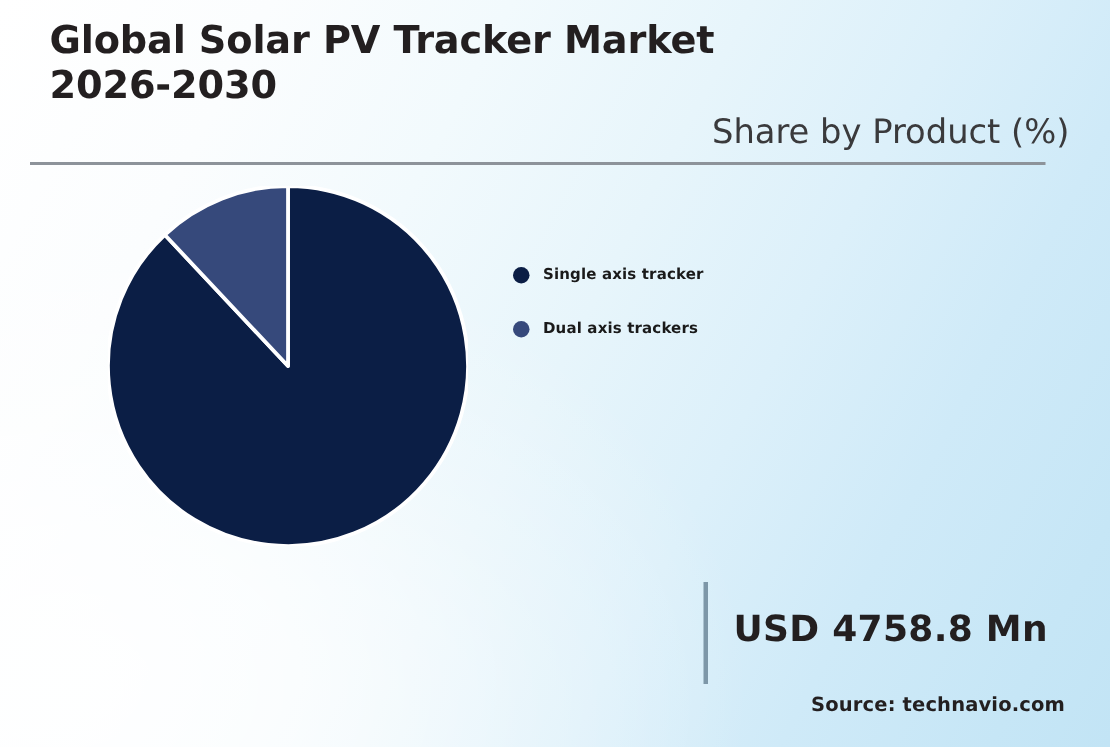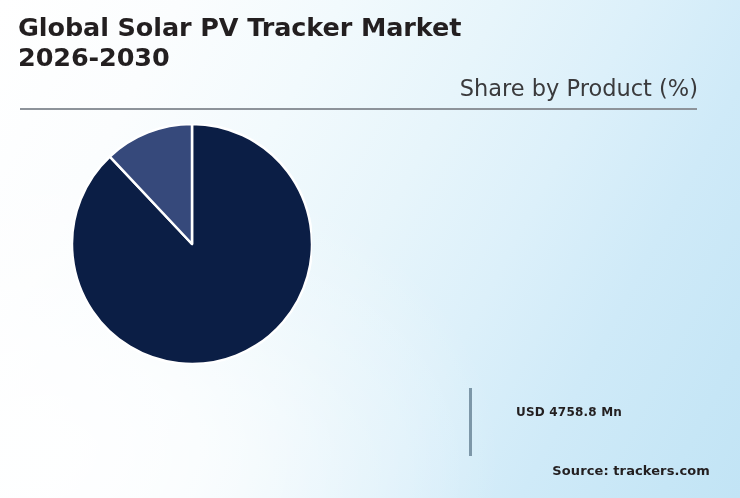--- a/index.html
+++ b/index.html
@@ -35,21 +35,21 @@
     background: radial-gradient(ellipse 600px 420px at 6% 92%,
         rgba(255,255,255,0.95) 0%,
         rgba(255,255,255,0.75) 26%,
         rgba(255,255,255,0.30) 52%,
         rgba(255,255,255,0.00) 76%);
     pointer-events: none;
   }
   
   #title-block {
     position: absolute;
-    left: 18px;
+    left: 33px;
     top: 12px;
     width: 680px;
   }
   #chart-title {
     font-size: 25.5px;
     font-weight: bold;
     color: #231f20;
     line-height: 30px;
     letter-spacing: -0.1px;
     white-space: pre-line;
@@ -119,23 +119,23 @@
   #footer-divider {
     position: absolute;
     left: 469px;
     top: 388px;
     width: 3px;
     height: 68px;
     background: #7d97a8;
   }
   #footer-value {
     position: absolute;
-    left: 516px;
+    left: 489px;
     top: 405px;
-    font-size: 12px;
+    font-size: 24px;
     font-weight: bold;
     color: #231f20;
     letter-spacing: 0.2px;
   }
   #source-line {
     position: absolute;
     left: 380px;
     top: 463px;
     width: 330px;
     text-align: right;
@@ -161,18 +161,28 @@
 
   <div id="pie-wrap">
     <svg id="pie-svg" width="240" height="240" viewBox="0 0 240 240">
       <g id="pie-slices">
           <path d="M 120 120 L 120.00 0.00 A 120 120 0 1 1 37.85 32.52 Z" fill="#0b1e45" stroke="#ffffff" stroke-width="2.5" stroke-linejoin="round"></path>
           <path d="M 120 120 L 37.85 32.52 A 120 120 0 0 1 120.00 0.00 Z" fill="#36497b" stroke="#ffffff" stroke-width="2.5" stroke-linejoin="round"></path>
         </g>
     </svg>
   </div>
 
+  <div id="legend">
+    <div class="legend-row">
+      <span class="legend-dot" style="background:#0b1e45"></span>
+      <span class="legend-label">Single axis tracker</span>
+    </div>
+    <div class="legend-row">
+      <span class="legend-dot" style="background:#36497b"></span>
+      <span class="legend-label">Dual axis trackers</span>
+    </div>
+  </div>
 
   <div id="footer-divider"></div>
   <div id="footer-value">USD 4758.8 Mn</div>
-  <div id="source-line">Source: trackers.com</div>
+  <div id="source-line">Source: technavio.com</div>
 
 </div>
 
 </body></html>

